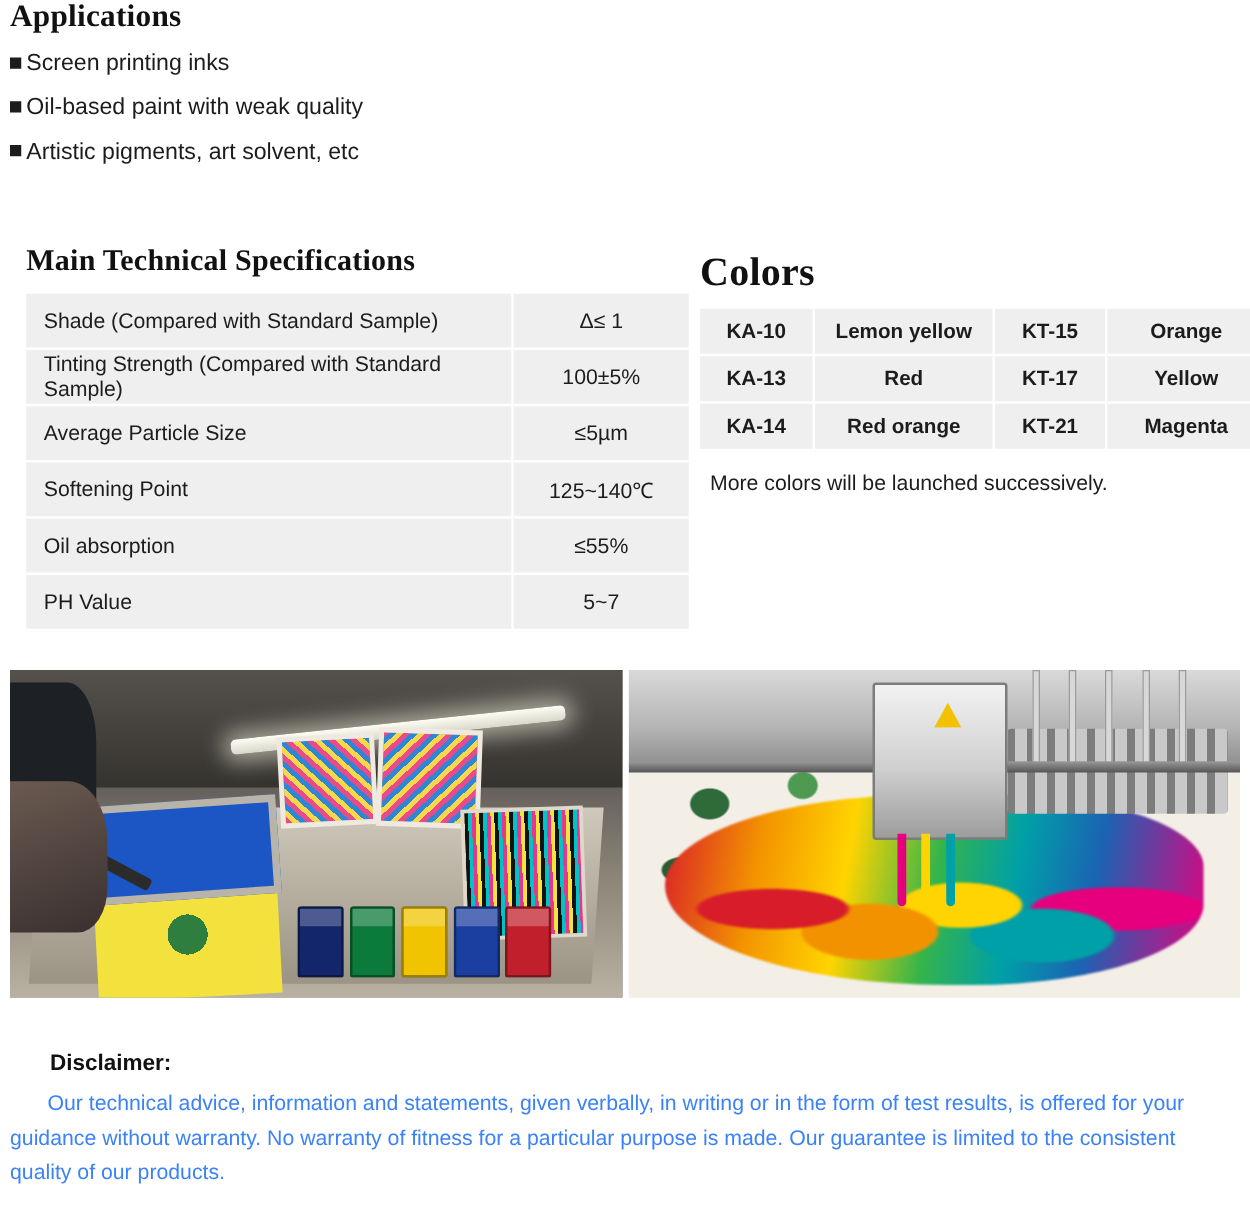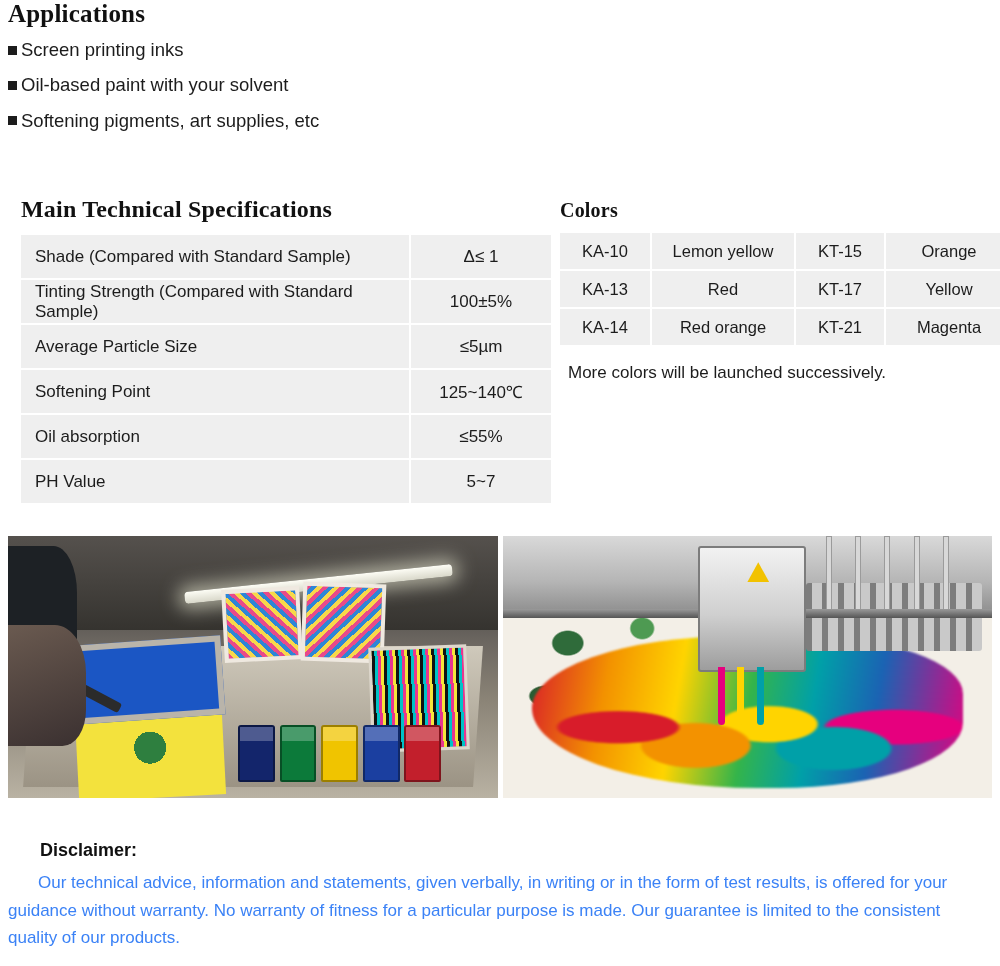--- a/index.html
+++ b/index.html
@@ -77,37 +77,38 @@
   }
   .spec-table td.label { width: 390px; text-align: left; }
   .spec-table td.value { width: 140px; text-align: center; padding: 0 4px; border-right: none; margin-left: 37px; }
 
   
   .colors {
     position: absolute;
     left: 560px; top: 199px;
     width: 432px;
   }
-  .colors .h-serif { font-size: 20px; }
+  .colors .h-serif { font-size: 32px; }
   .color-table {
     margin-top: 11px;
     width: 432px;
     table-layout: fixed;
   }
   .color-table td {
     background: #efefef;
     border-bottom: 2px solid #ffffff;
     border-right: 2px solid #ffffff;
     height: 38px;
     font-size: 16.5px;
     color: #1c1c1c;
     text-align: center;
     vertical-align: middle;
     padding: 0 2px;
     white-space: nowrap;
+    font-weight: bold;
   }
   .color-table td.c1 { width: 92px; }
   .color-table td.c2 { width: 144px; }
   .color-table td.c3 { width: 90px; }
   .color-table td.c4 { width: 126px; border-right: none; }
   .colors-note {
     margin-top: 16px;
     font-size: 17px;
     color: #1c1c1c;
     padding-left: 8px;
@@ -300,25 +301,25 @@
 
   <section class="applications">
     <h2 class="h-serif">Applications</h2>
     <ul class="app-list">
       <li>
         <span class="sq-bullet"></span>
         <span>Screen printing inks</span>
       </li>
       <li>
         <span class="sq-bullet"></span>
-        <span>Oil-based paint with your solvent</span>
+        <span>Oil-based paint with weak quality</span>
       </li>
       <li>
         <span class="sq-bullet"></span>
-        <span>Softening pigments, art supplies, etc</span>
+        <span>Artistic pigments, art solvent, etc</span>
       </li>
     </ul>
   </section>
 
   <section class="specs">
     <h2 class="h-serif">Main Technical Specifications</h2>
     <table class="spec-table">
       <tbody>
         <tr>
           <td class="label">Shade (Compared with Standard Sample)</td>

